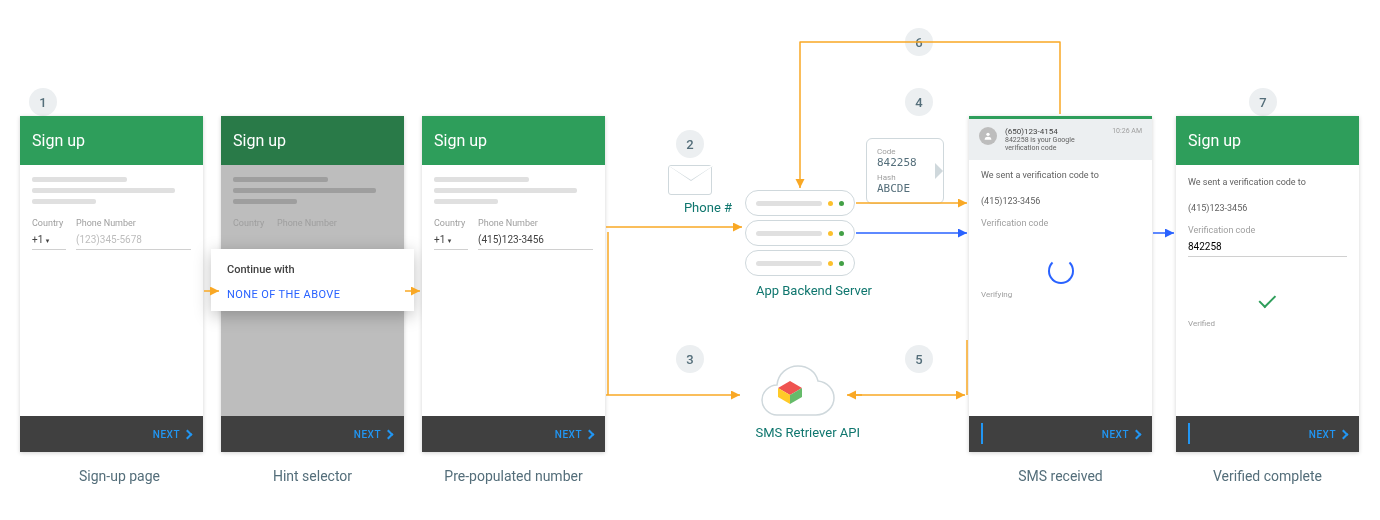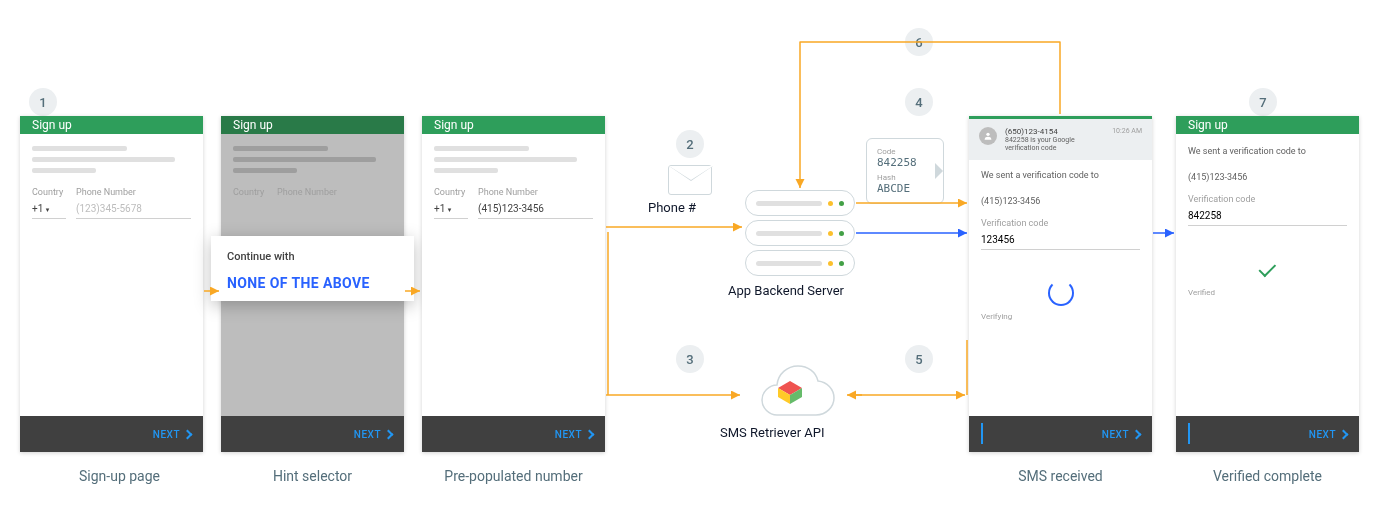--- a/index.html
+++ b/index.html
@@ -1,55 +1,55 @@
 <!DOCTYPE html>
 <html><head>
 <meta charset="utf-8">
 <style>
 *{box-sizing:border-box;margin:0;padding:0;font-family:Roboto,Arial,sans-serif}
 body{background:#fff;width:1380px;height:520px;position:relative;overflow:hidden}
 .step-badge{position:absolute;width:28px;height:28px;border-radius:50%;background:#eceff1;color:#546e7a;display:flex;align-items:center;justify-content:center;font-size:13px;font-weight:500}
 .phone{position:absolute;width:183px;height:336px;background:#fff;box-shadow:0 1px 4px rgba(0,0,0,.18);display:flex;flex-direction:column}
-.phone .header{background:#2e9e5b;color:#fff;font-size:12px;padding:2px 12px}
+.phone .header{background:#2e9e5b;color:#fff;font-size:16px;padding:15px 12px}
 .phone.dim .header{background:#297a48}
 .phone .body{flex:1;padding:12px;background:#fff;position:relative}
 .phone.dim .body{background:#bdbdbd}
 .phone .footer{height:36px;background:#404040;display:flex;align-items:center;justify-content:flex-end;padding:0 12px;gap:6px}
 .skel{height:5px;background:#e0e0e0;border-radius:2px;margin-bottom:6px}
 .skel.dark{background:#9e9e9e}
 .lbl{font-size:9px;color:#9e9e9e;margin-bottom:2px}
 .field-row{display:flex;gap:10px;margin-top:14px}
 .field{display:flex;flex-direction:column}
 .field input,.field .val{border:none;border-bottom:1px solid #d0d0d0;font-size:10px;padding:4px 0;background:transparent;color:#424242;width:100%}
 .field .placeholder{color:#bdbdbd}
 .next-btn{color:#2196f3;font-size:10px;font-weight:500;letter-spacing:.5px;display:flex;align-items:center;gap:4px}
 .chev{width:7px;height:7px;border-right:2px solid #2196f3;border-top:2px solid #2196f3;transform:rotate(45deg)}
 .chev.left{transform:rotate(-135deg)}
 .caption{position:absolute;top:468px;font-size:14px;color:#546e7a;text-align:center}
 .hint-sheet{position:absolute;left:-10px;right:-10px;background:#fff;box-shadow:0 4px 16px rgba(0,0,0,.25);padding:14px 16px 10px}
 .hint-sheet .title{font-size:11px;color:#424242;margin-bottom:12px;font-weight:500}
 .hint-item{display:flex;align-items:center;gap:12px;padding:8px 0;font-size:11px;color:#424242}
 .hint-icon{width:24px;height:24px;border-radius:50%;background:#eee;display:flex;align-items:center;justify-content:center}
-.none-link{color:#2962ff;font-size:14px;font-weight:700;letter-spacing:.4px;margin-top:8px}
+.none-link{color:#2962ff;font-size:11px;font-weight:400;letter-spacing:.4px;margin-top:8px}
 .server{position:absolute;width:110px;height:26px;border:1.5px solid #cfd8dc;border-radius:13px;background:#fff;display:flex;align-items:center;padding:0 10px;gap:6px}
 .server .bar{flex:1;height:5px;border-radius:3px;background:#e0e0e0}
 .server .dot{width:5px;height:5px;border-radius:50%}
 .arrow{position:absolute;stroke:#f9a825;stroke-width:1.5;fill:none}
 .arrow.blue{stroke:#2962ff}
 .arrowhead{fill:#f9a825}
 .arrowhead.blue{fill:#2962ff}
 .sms-bubble{position:absolute;background:#fff;border:1.5px solid #cfd8dc;border-radius:6px;padding:8px 10px;width:78px}
 .sms-bubble .k{font-size:8px;color:#9e9e9e}
 .sms-bubble .v{font-size:11px;color:#546e7a;font-family:monospace;margin-bottom:4px}
 .sms-bubble::after{content:"";position:absolute;right:-8px;top:50%;width:0;height:0;border:8px solid transparent;border-left-color:#cfd8dc;margin-top:-8px}
 .envelope{position:absolute;width:44px;height:30px;border:1.5px solid #cfd8dc;border-radius:3px}
 .envelope::before{content:"";position:absolute;top:0;left:0;right:0;height:0;border-left:22px solid transparent;border-right:22px solid transparent;border-top:15px solid #cfd8dc}
 .envelope::after{content:"";position:absolute;top:0;left:0;right:0;border-left:22px solid transparent;border-right:22px solid transparent;border-top:14px solid #fff}
 .cloud{position:absolute;width:92px;height:56px}
-.mid-label{position:absolute;font-size:13px;color:#0f172a;text-align:left}
+.mid-label{position:absolute;font-size:13px;color:#0f766e;text-align:right}
 .notif{background:#eceff1;margin:-12px -12px 10px;padding:8px 10px;display:flex;gap:8px;align-items:flex-start}
 .notif .av{width:18px;height:18px;border-radius:50%;background:#bdbdbd;flex-shrink:0;display:flex;align-items:center;justify-content:center}
 .notif .txt{flex:1}
 .notif .from{font-size:8px;color:#424242}
 .notif .msg{font-size:7px;color:#616161}
 .notif .time{font-size:7px;color:#9e9e9e}
 .info-txt{font-size:9px;color:#616161;margin-bottom:16px}
 .spinner{width:26px;height:26px;border:2.5px solid #2962ff;border-top-color:transparent;border-radius:50%;margin:30px auto 6px}
 .status{font-size:8px;color:#9e9e9e;text-align:left}
 .check{width:26px;height:26px;margin:30px auto 6px;position:relative}
@@ -100,21 +100,21 @@
     <div class="skel dark" style="width:90%"></div>
     <div class="skel dark" style="width:40%"></div>
     <div class="field-row">
       <div class="field" style="width:34px">
           <div class="lbl">Country</div>
         </div>
       <div class="field" style="flex:1">
           <div class="lbl">Phone Number</div>
         </div>
     </div>
-    <div class="hint-sheet" style="top:102px">
+    <div class="hint-sheet" style="top:84px">
       <div class="title">Continue with</div>
       <div class="none-link">NONE OF THE ABOVE</div>
     </div>
   </div>
   <div class="footer">
       <div class="next-btn">
         <span>NEXT</span>
         <span class="chev"></span>
       </div>
     </div>
@@ -196,21 +196,20 @@
         </div>
       <div class="txt">
         <div class="from">(650)123-4154</div>
         <div class="msg">842258 is your Google verification code</div>
       </div>
       <div class="time">10:26 AM</div>
     </div>
     <div class="info-txt">We sent a verification code to</div>
     <div class="info-txt" style="margin-bottom:12px">(415)123-3456</div>
     <div class="lbl">Verification code</div>
-    <div class="val placeholder" style="border-bottom:1px solid #d0d0d0;font-size:10px;padding:4px 0">123456</div>
     <div class="spinner"></div>
     <div class="status">Verifying</div>
   </div>
   <div class="footer">
     <div class="back"><span class="chev left"></span></div>
     <div class="next-btn">
         <span>NEXT</span>
         <span class="chev"></span>
       </div>
   </div>

